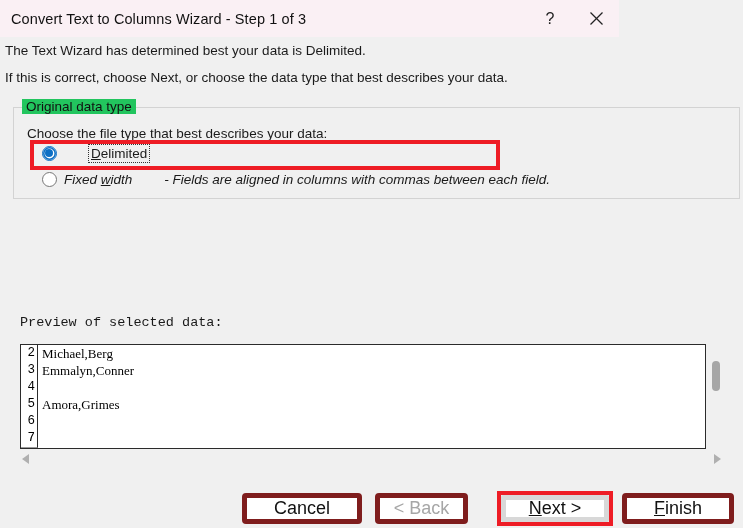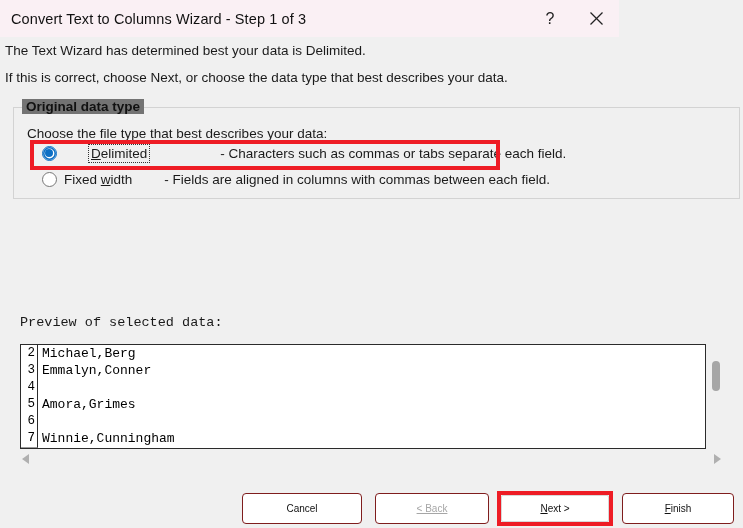--- a/index.html
+++ b/index.html
@@ -73,43 +73,42 @@
     position: absolute;
     left: 13px; top: 107px;
     width: 727px;
     height: 92px;
     border: 1px solid #d3d3d3;
     box-sizing: border-box;
   }
   .groupbox-label {
     position: absolute;
     left: 22px; top: 99px;
-    background: #737373;
+    background: #22c55e;
     padding: 0 4px;
     font-size: 13.5px;
     color: #111;
     white-space: nowrap;
-    font-weight: bold;
   }
   .choose-label {
     position: absolute;
     left: 27px; top: 126px;
     font-size: 13.5px;
     white-space: nowrap;
   }
 
   
   .radio-row {
     position: absolute;
     display: flex;
     align-items: center;
     white-space: nowrap;
   }
   .radio-row.r1 { left: 42px; top: 146px; gap: 26px; }
-  .radio-row.r2 { left: 42px; top: 172px; }
+  .radio-row.r2 { left: 42px; top: 172px; font-style: italic; }
 
   .radio {
     width: 15px;
     height: 15px;
     border-radius: 50%;
     border: 1.4px solid #777;
     box-sizing: border-box;
     background: #fff;
     position: relative;
     flex: none;
@@ -197,20 +196,21 @@
     padding-right: 2px;
     box-sizing: border-box;
     border-bottom: 1px solid #9b9b9b;
     border-right: 1px solid #2b2b2b;
     background: #fff;
     font-size: 12.5px;
   }
   .row-text {
     padding-left: 4px;
     white-space: pre;
+    font-family: Liberation Serif, serif;
   }
 
   
   .vscroll {
     position: absolute;
     left: 708px; top: 344px;
     width: 16px;
     height: 105px;
     background: #f0f0f0;
   }
@@ -247,35 +247,35 @@
     border-top: 5px solid transparent;
     border-bottom: 5px solid transparent;
     border-left: 7px solid #b0b0b0;
   }
 
   
   .btn {
     position: absolute;
     height: 31px;
     background: #ffffff;
-    border: 1px solid #7f1d1d;
+    border: 5px solid #7f1d1d;
     border-radius: 4px;
     box-sizing: border-box;
     font-family: "Liberation Sans", sans-serif;
-    font-size: 10px;
+    font-size: 18px;
     color: #111;
     display: flex;
     align-items: center;
     justify-content: center;
     cursor: default;
     white-space: nowrap;
   }
   .btn.disabled { color: #a6a6a6; }
   .btn-cancel { left: 242px; top: 493px; width: 120px; }
-  .btn-back   { left: 375px; top: 493px; width: 114px; text-decoration: underline; }
+  .btn-back   { left: 375px; top: 493px; width: 93px; }
   .btn-next   { left: 501px; top: 495px; width: 108px; height: 27px; border-radius: 2px; border-color:#d8d8d8; }
   .btn-finish { left: 622px; top: 493px; width: 112px; }
 </style>
 </head>
 <body>
 
 <div class="titlebar">
   <div class="title-text">Convert Text to Columns Wizard - Step 1 of 3</div>
   <div class="title-buttons">
     <div class="title-btn help">?</div>
@@ -291,21 +291,20 @@
 <div class="intro1">The Text Wizard has determined best your data is Delimited.</div>
 <div class="intro2">If this is correct, choose Next, or choose the data type that best describes your data.</div>
 
 <div class="groupbox"></div>
 <div class="groupbox-label">Original data type</div>
 <div class="choose-label">Choose the file type that best describes your data:</div>
 
 <div class="radio-row r1">
   <span class="radio checked"></span>
   <span class="radio-label focused"><span class="u">D</span>elimited</span>
-  <span class="radio-desc">- Characters such as commas or tabs separate each field.</span>
 </div>
 
 <div class="radio-row r2">
   <span class="radio"></span>
   <span class="radio-label">Fixed <span class="u">w</span>idth</span>
   <span class="radio-desc">- Fields are aligned in columns with commas between each field.</span>
 </div>
 
 <div class="annot annot-delimited"></div>
 
@@ -325,21 +324,20 @@
   </div>
   <div class="preview-row">
     <span class="row-num">5</span>
     <span class="row-text">Amora,Grimes</span>
   </div>
   <div class="preview-row">
     <span class="row-num">6</span>
   </div>
   <div class="preview-row">
     <span class="row-num">7</span>
-    <span class="row-text">Winnie,Cunningham</span>
   </div>
   <div class="preview-row">
     <span class="row-num"></span>
     <span class="row-text"></span>
   </div>
 </div>
 
 <div class="vscroll">
   <div class="vthumb"></div>
 </div>

